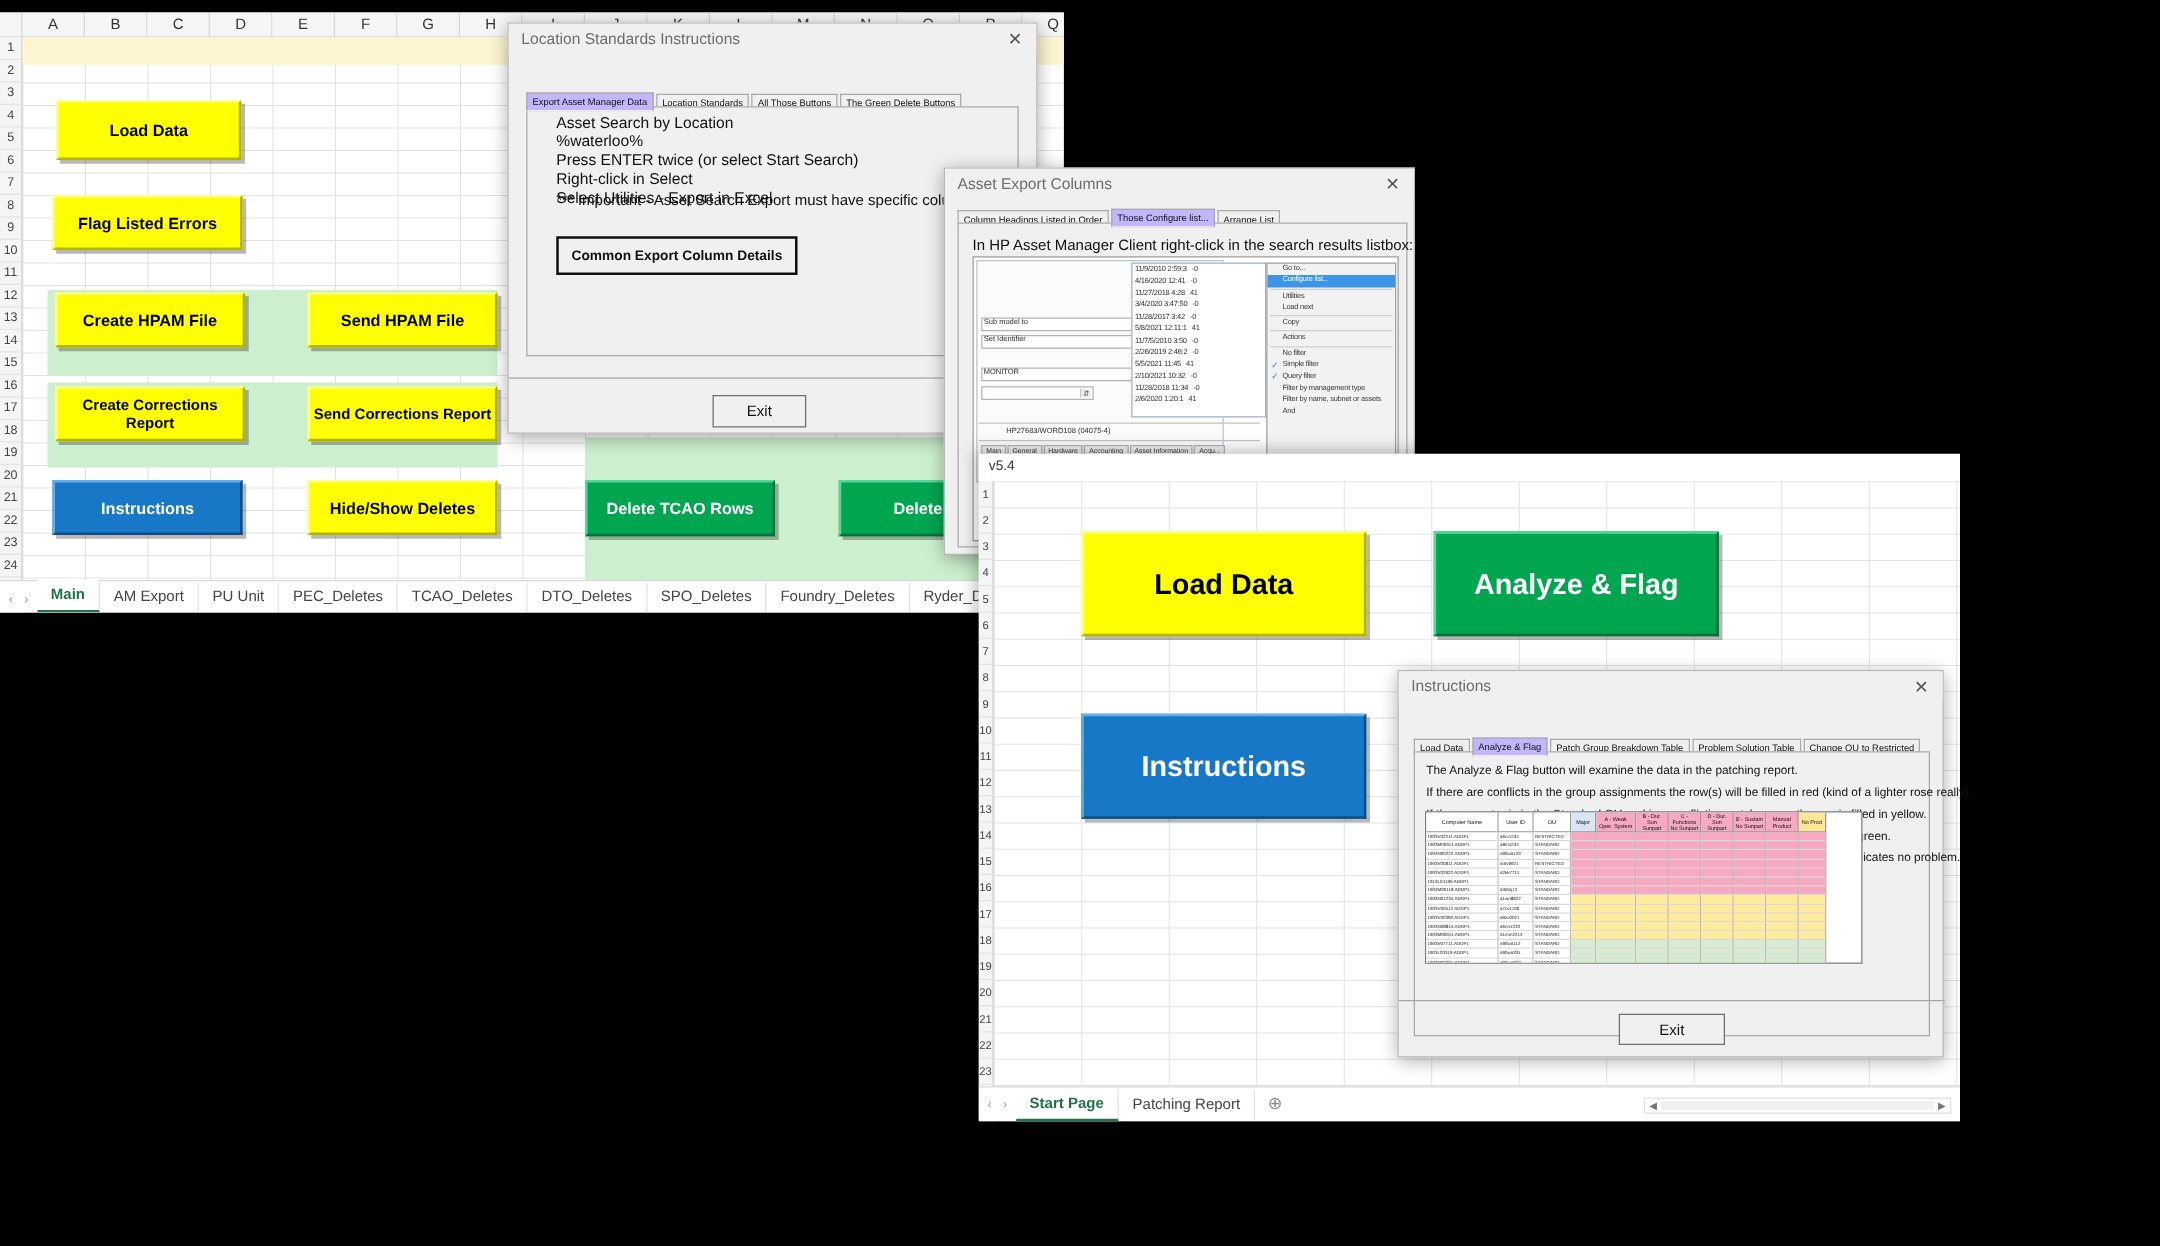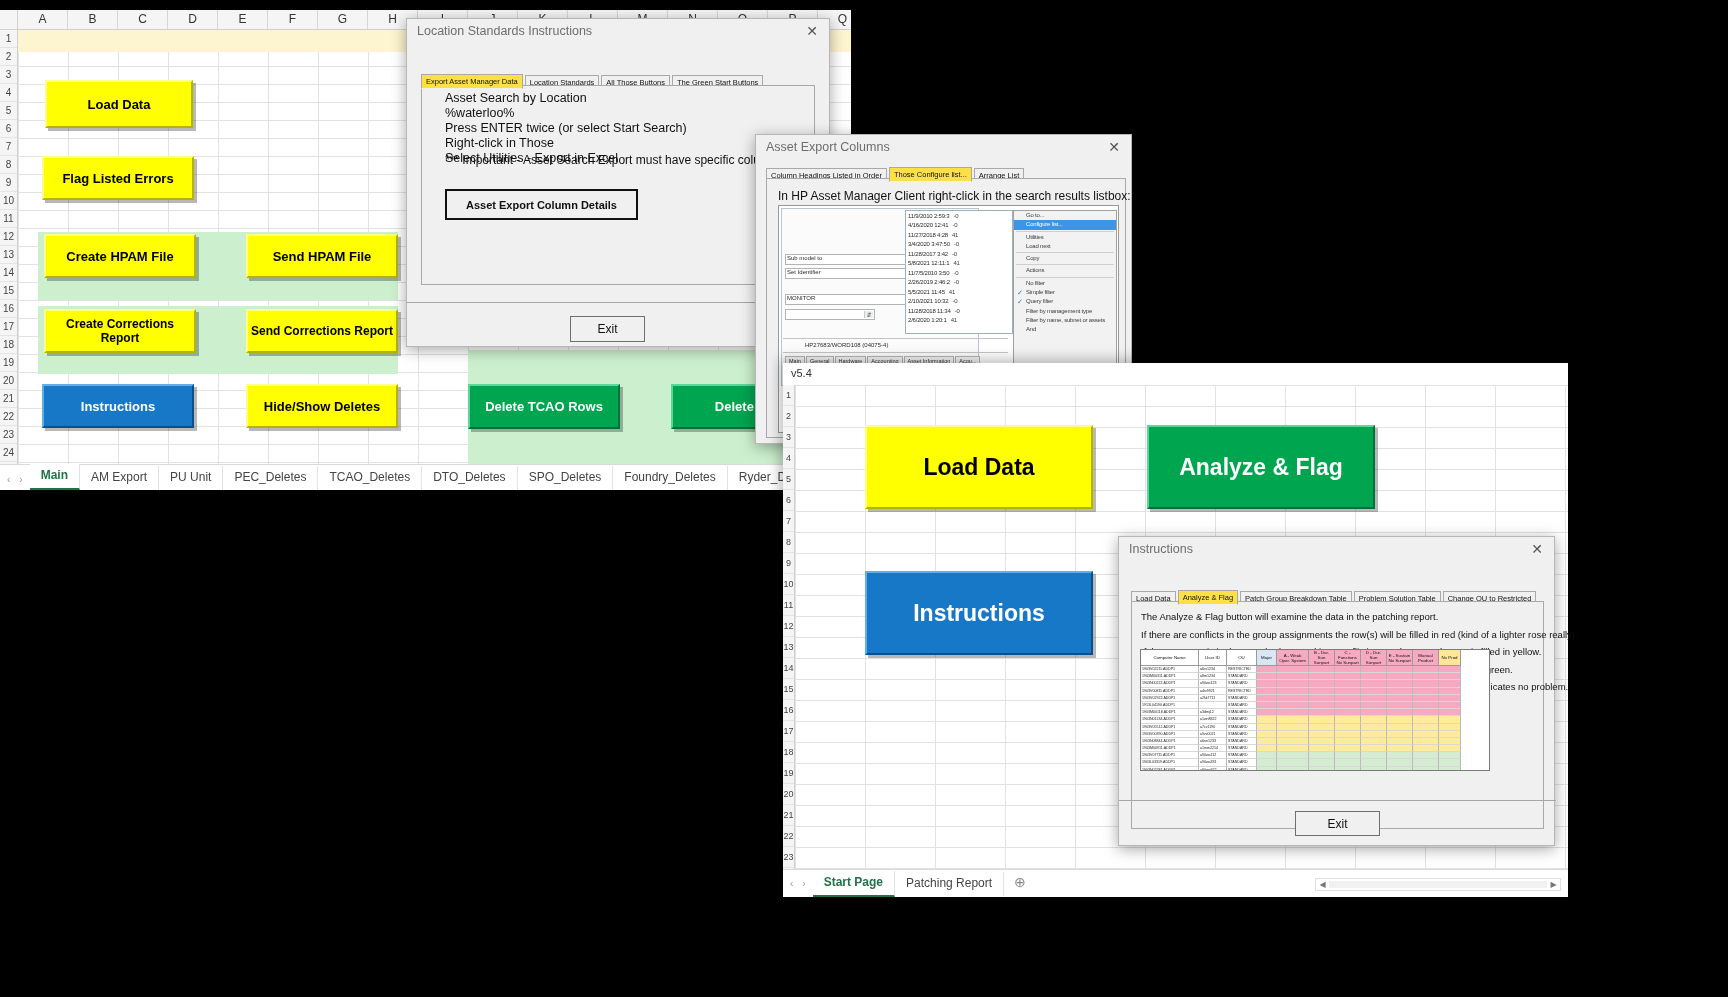--- a/index.html
+++ b/index.html
@@ -71,21 +71,21 @@
   .dlg-title { height:24px; background:#f0f0f0; display:flex; align-items:center;
     padding:0 6px 0 10px; font-size:12.5px; color:#6d6d6d; }
   .dlg-title .t { flex:1; }
   .dlg-close { width:22px; height:18px; display:flex; align-items:center;
     justify-content:center; font-size:14px; color:#555; cursor:pointer; }
   .tabstrip { position:absolute; display:flex; align-items:flex-end;
     font-size:7.5px; color:#111; }
   .tabstrip .tb { padding:2px 4px 2px 4px; border:1px solid #a9a9a9;
     border-bottom:none; background:#f0f0f0; margin-right:2px; white-space:nowrap;
     cursor:pointer; }
-  .tabstrip .tb.active { background:#fde047; border-bottom:1px solid #f0f0f0;
+  .tabstrip .tb.active { background:#c4b5fd; border-bottom:1px solid #f0f0f0;
     position:relative; z-index:2; }
   .tabpanel { position:absolute; background:#f0f0f0; border:1px solid #a9a9a9; }
   .dlg-sep { position:absolute; height:1px; background:#a6a6a6; }
   .dlg-btn { position:absolute; background:#f0f0f0; border:1px solid #6e6e6e;
     display:flex; align-items:center; justify-content:center; font-size:12px;
     color:#111; cursor:pointer; }
   .dlg-btn.thick { border:2px solid #111; font-weight:bold; font-size:11px; }
   .dlg-body-text { position:absolute; font-size:12.5px; color:#111; line-height:15px;
     white-space:pre; }
   .dlg-line { position:absolute; font-size:11.5px; color:#111; white-space:nowrap; }
@@ -238,29 +238,29 @@
   <div class="dlg" style="left:406px; top:18px; width:424px; height:329px;">
     <div class="dlg-title">
       <span class="t">Location Standards Instructions</span>
       <span class="dlg-close">✕</span>
     </div>
 
     <div class="tabstrip" id="ls-tabs" style="left:14px; top:55px;">
         <div class="tb active">Export Asset Manager Data</div>
         <div class="tb">Location Standards</div>
         <div class="tb">All Those Buttons</div>
-        <div class="tb">The Green Start Buttons</div>
+        <div class="tb">The Green Delete Buttons</div>
       </div>
     <div class="tabpanel" style="left:14px; top:66px; width:394px; height:200px; border-top:1px solid #a9a9a9;"></div>
 
-    <div class="dlg-body-text" style="left:38px; top:72px; width:360px;" id="ls-body"><div>Asset Search by Location</div><div>%waterloo%</div><div>Press ENTER twice (or select Start Search)</div><div>Right-click in Those</div><div>Select Utilities - Export in Excel</div></div>
+    <div class="dlg-body-text" style="left:38px; top:72px; width:360px;" id="ls-body"><div>Asset Search by Location</div><div>%waterloo%</div><div>Press ENTER twice (or select Start Search)</div><div>Right-click in Select</div><div>Select Utilities - Export in Excel</div></div>
 
     <div class="dlg-line" style="left:38px; top:134px; font-size:12px;">*** Important - Asset Search Export must have specific columns in order ***</div>
 
-    <div class="dlg-btn thick" style="left:38px; top:170px; width:193px; height:31px;">Asset Export Column Details</div>
+    <div class="dlg-btn thick" style="left:38px; top:170px; width:193px; height:31px;">Common Export Column Details</div>
 
     <div class="dlg-sep" style="left:0px; top:283px; width:424px;"></div>
 
     <div class="dlg-btn" style="left:163px; top:297px; width:75px; height:26px;">Exit</div>
   </div>
 
   <div class="dlg" style="left:755px; top:134px; width:377px; height:310px;">
     <div class="dlg-title">
       <span class="t">Asset Export Columns</span>
       <span class="dlg-close">✕</span>

